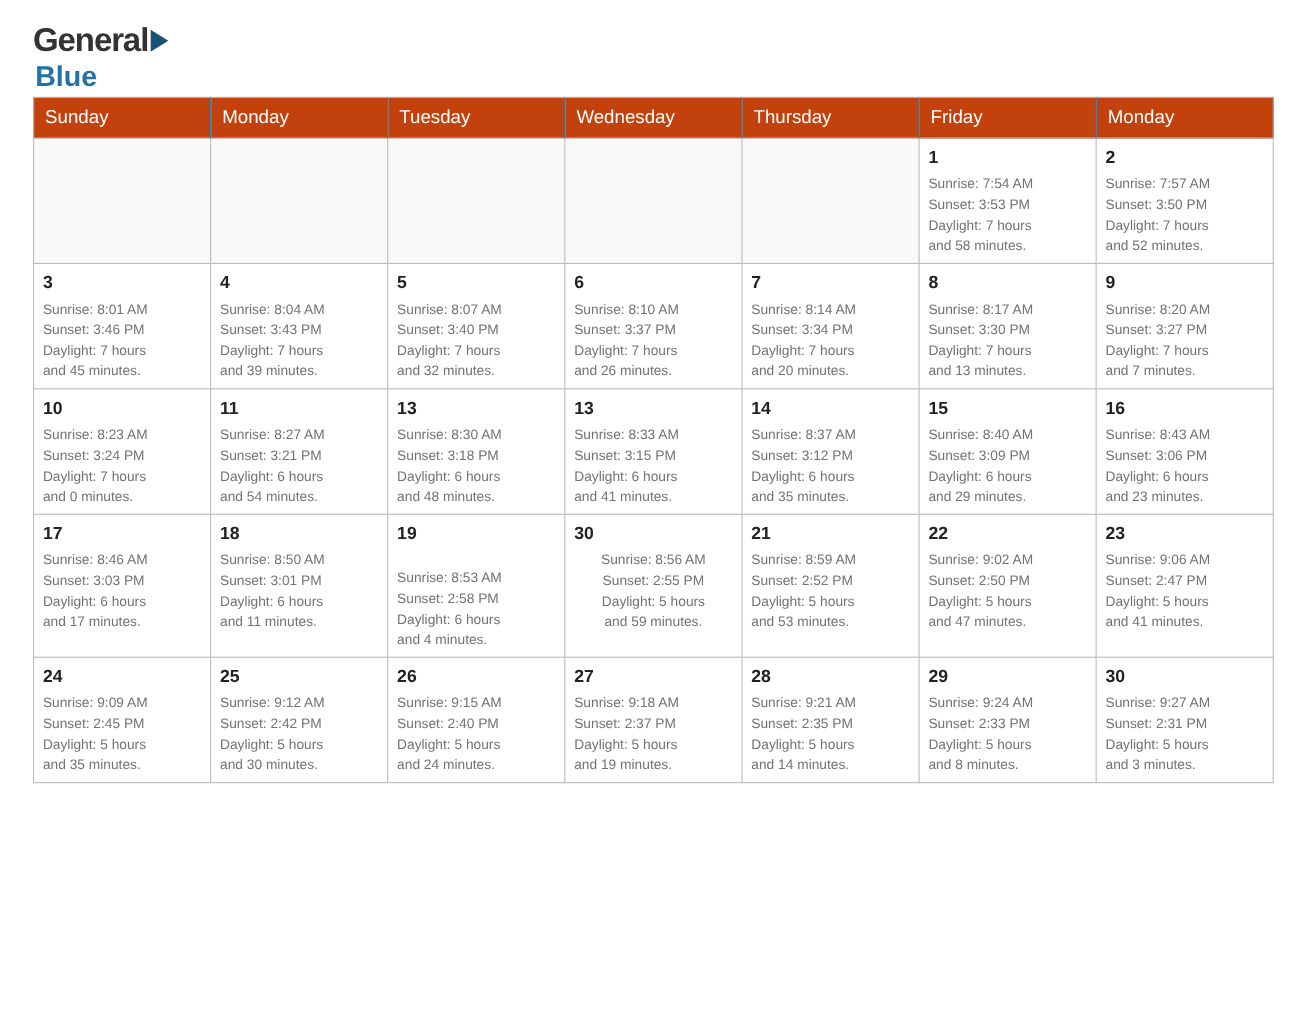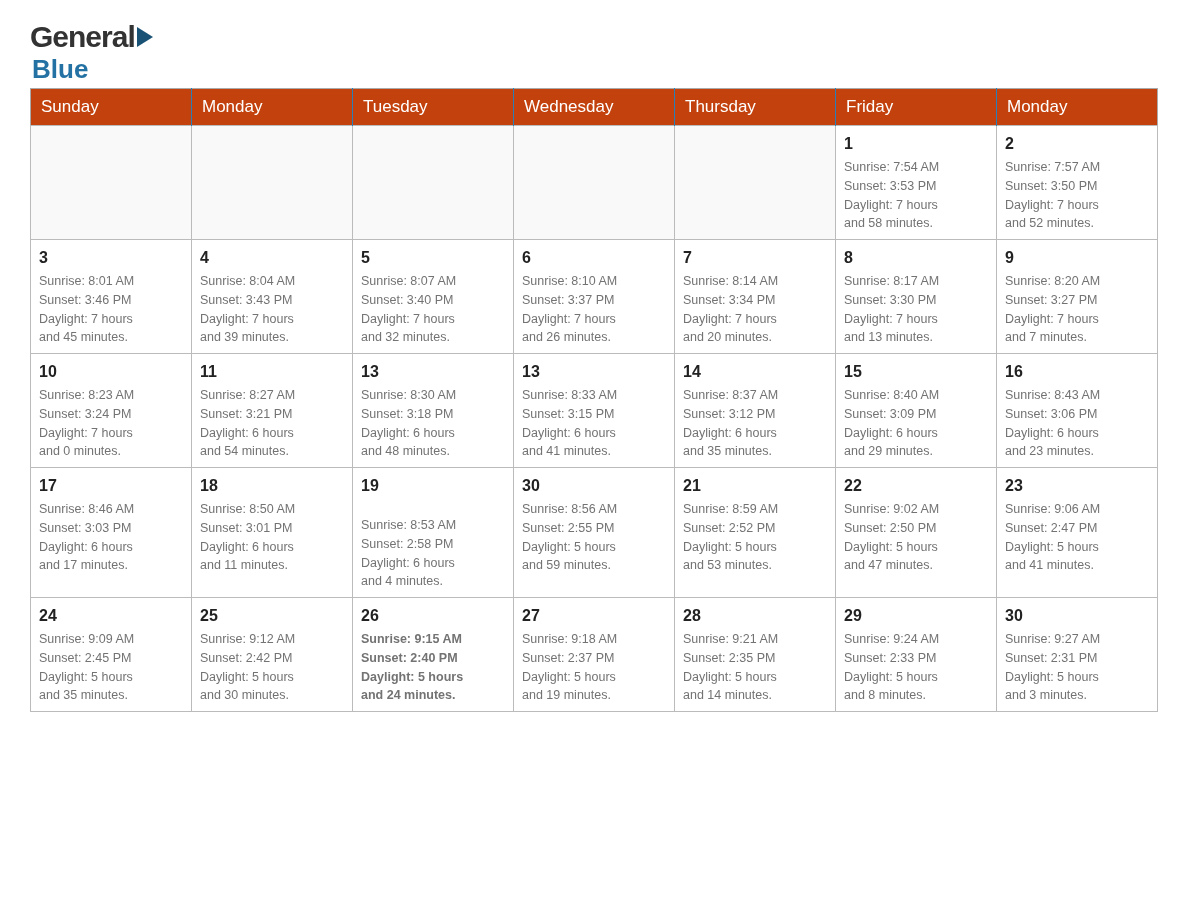--- a/index.html
+++ b/index.html
@@ -274,21 +274,21 @@
         </td>
         <td>
           <span class="day-num">19</span>
           <div class="day-info" style="white-space: pre-line; margin-top: 18px;">Sunrise: 8:53 AM
 Sunset: 2:58 PM
 Daylight: 6 hours
 and 4 minutes.</div>
         </td>
         <td>
           <span class="day-num">30</span>
-          <div class="day-info" style="white-space: pre-line;">Sunrise: 8:56 AM
+          <div class="day-info" style="white-space: pre-line; text-align: center;">Sunrise: 8:56 AM
 Sunset: 2:55 PM
 Daylight: 5 hours
 and 59 minutes.</div>
         </td>
         <td>
           <span class="day-num">21</span>
           <div class="day-info" style="white-space: pre-line;">Sunrise: 8:59 AM
 Sunset: 2:52 PM
 Daylight: 5 hours
 and 53 minutes.</div>
@@ -318,21 +318,21 @@
         </td>
         <td>
           <span class="day-num">25</span>
           <div class="day-info" style="white-space: pre-line;">Sunrise: 9:12 AM
 Sunset: 2:42 PM
 Daylight: 5 hours
 and 30 minutes.</div>
         </td>
         <td>
           <span class="day-num">26</span>
-          <div class="day-info" style="white-space: pre-line; font-weight: bold;">Sunrise: 9:15 AM
+          <div class="day-info" style="white-space: pre-line;">Sunrise: 9:15 AM
 Sunset: 2:40 PM
 Daylight: 5 hours
 and 24 minutes.</div>
         </td>
         <td>
           <span class="day-num">27</span>
           <div class="day-info" style="white-space: pre-line;">Sunrise: 9:18 AM
 Sunset: 2:37 PM
 Daylight: 5 hours
 and 19 minutes.</div>

